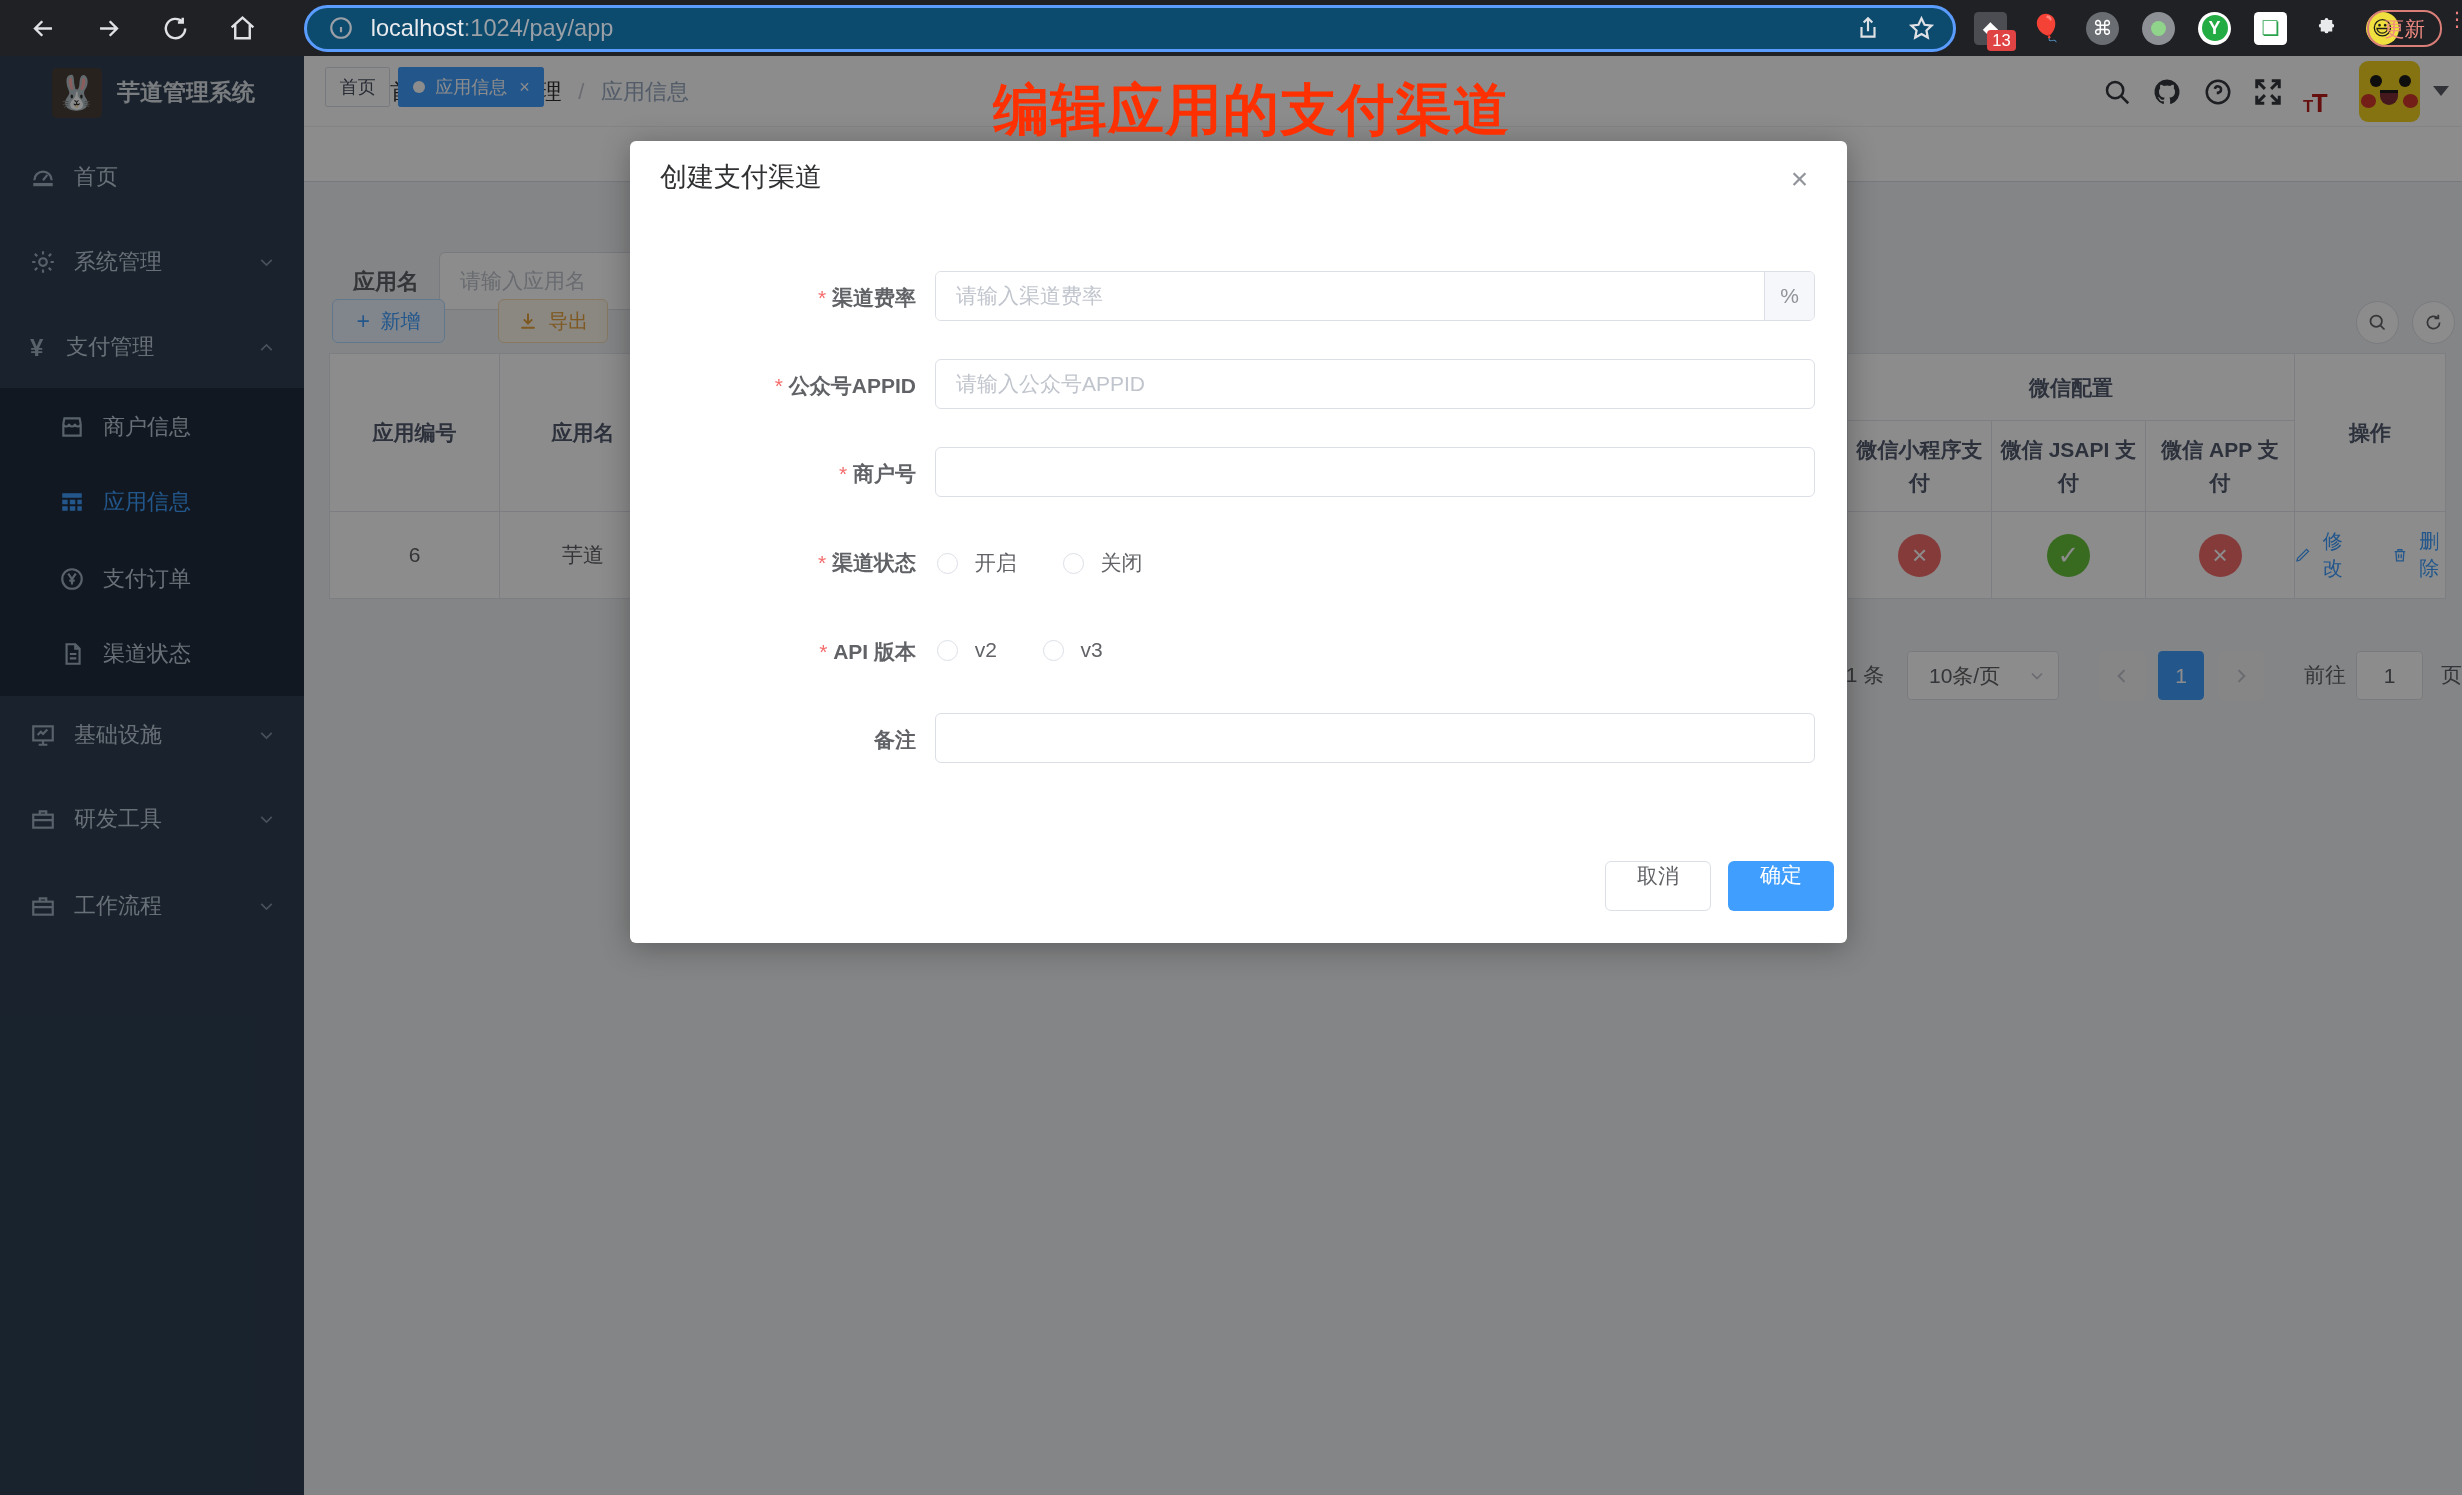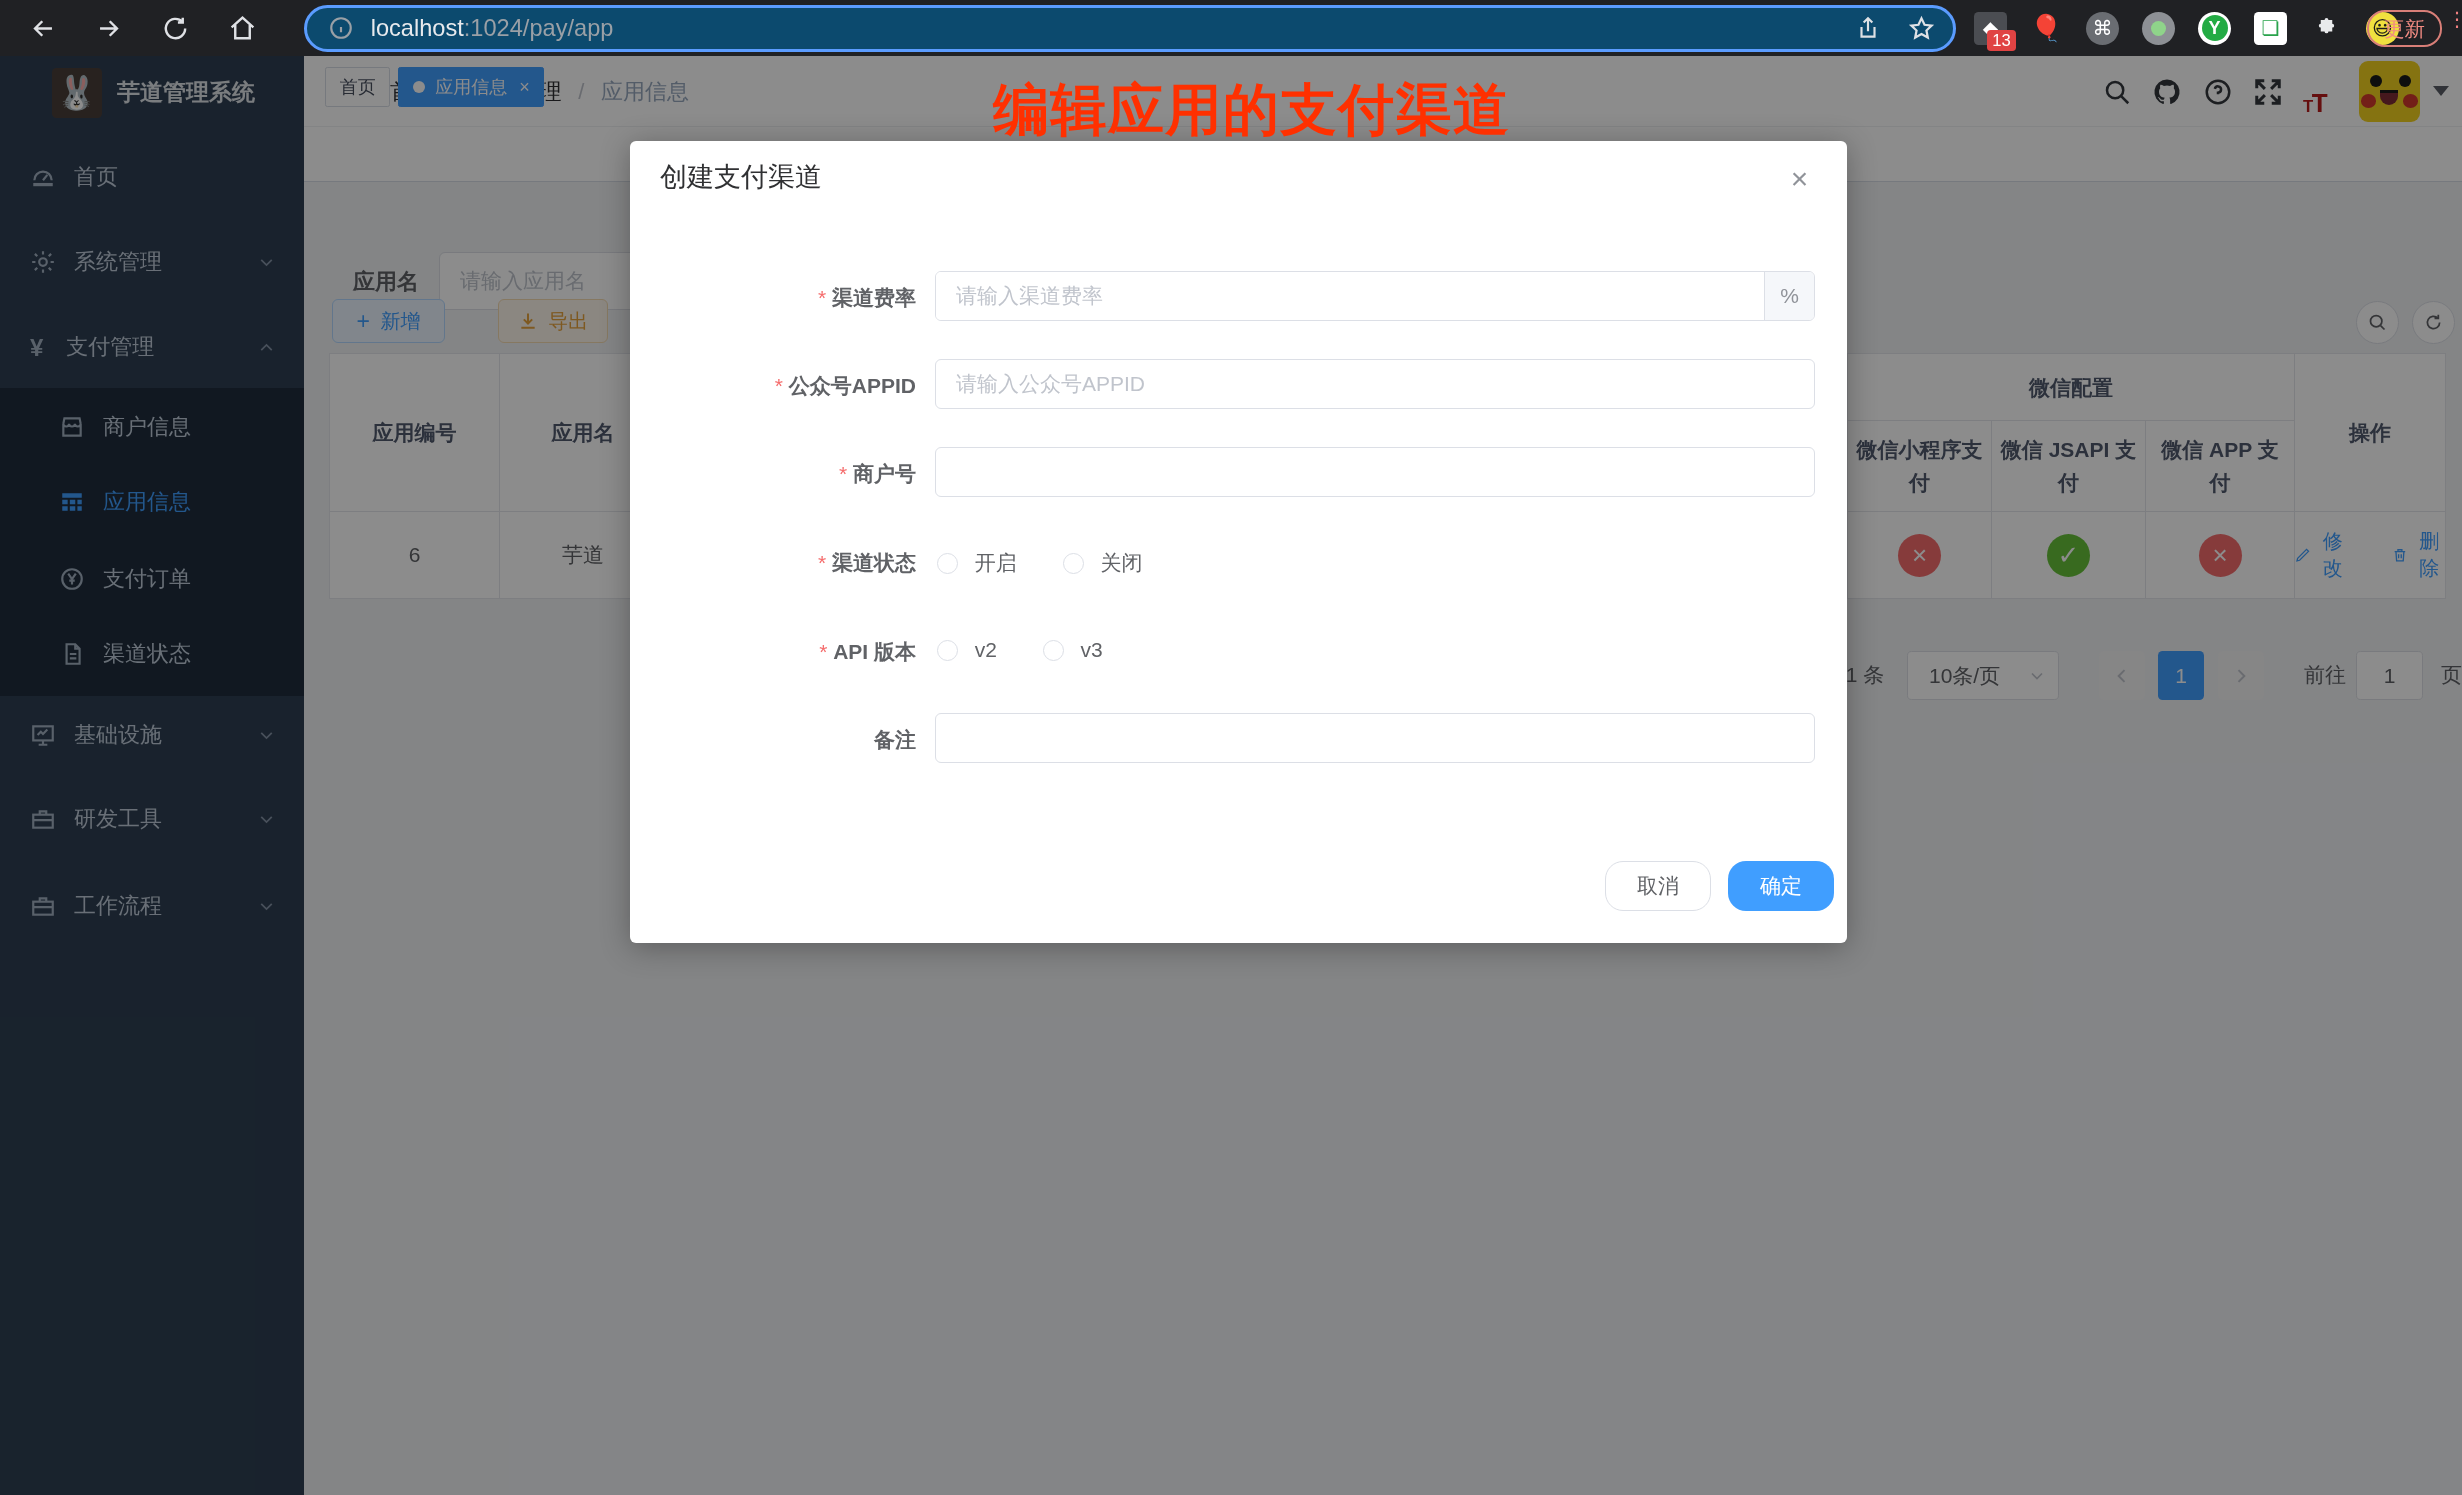--- a/index.html
+++ b/index.html
@@ -140,22 +140,22 @@
   .form-input::placeholder { color:#c0c4cc; }
   .input-group { position:absolute; left:305px; width:880px; height:50px; border:1.5px solid #dcdfe6;
     border-radius:6px; background:#fff; display:flex; overflow:hidden; }
   .input-group input { flex:1; border:0; outline:none; font-size:21px; color:#606266; padding:0 20px; }
   .input-group input::placeholder { color:#c0c4cc; }
   .input-suffix { width:50px; background:#f5f7fa; border-left:1.5px solid #dcdfe6; color:#909399;
     font-size:21px; display:flex; align-items:center; justify-content:center; }
   .radio-row { position:absolute; left:307px; display:flex; align-items:center; gap:46px; }
   .radio-opt { display:flex; align-items:center; gap:16.7px; font-size:21px; color:#606266; cursor:pointer; }
   .radio-circle { width:21px; height:21px; border-radius:50%; border:1.5px solid #dcdfe6; background:#fff; }
-  .modal-btn { position:absolute; top:720px; width:106px; height:50px; border-radius:18px; font-size:21px;
-    display:flex; align-items:center; justify-content:center; cursor:pointer; }
+  .modal-btn { position:absolute; top:720px; width:106px; height:50px; border-radius:6px; font-size:21px;
+    display:flex; align-items:flex-start; justify-content:center; cursor:pointer; }
   #cancel-button { left:975px; background:#fff; border:1.5px solid #dcdfe6; color:#606266; }
   #confirm-button { left:1098px; background:#409eff; color:#fff; }
 </style>
 </head>
 <body>
 
 <div id="browser-bar">
   <div class="nav-ico" style="left:29px">
     <svg viewBox="0 0 24 24" fill="none" stroke="currentColor" stroke-width="2">
         <path d="M19 12H5M11 6l-6 6 6 6"></path>

